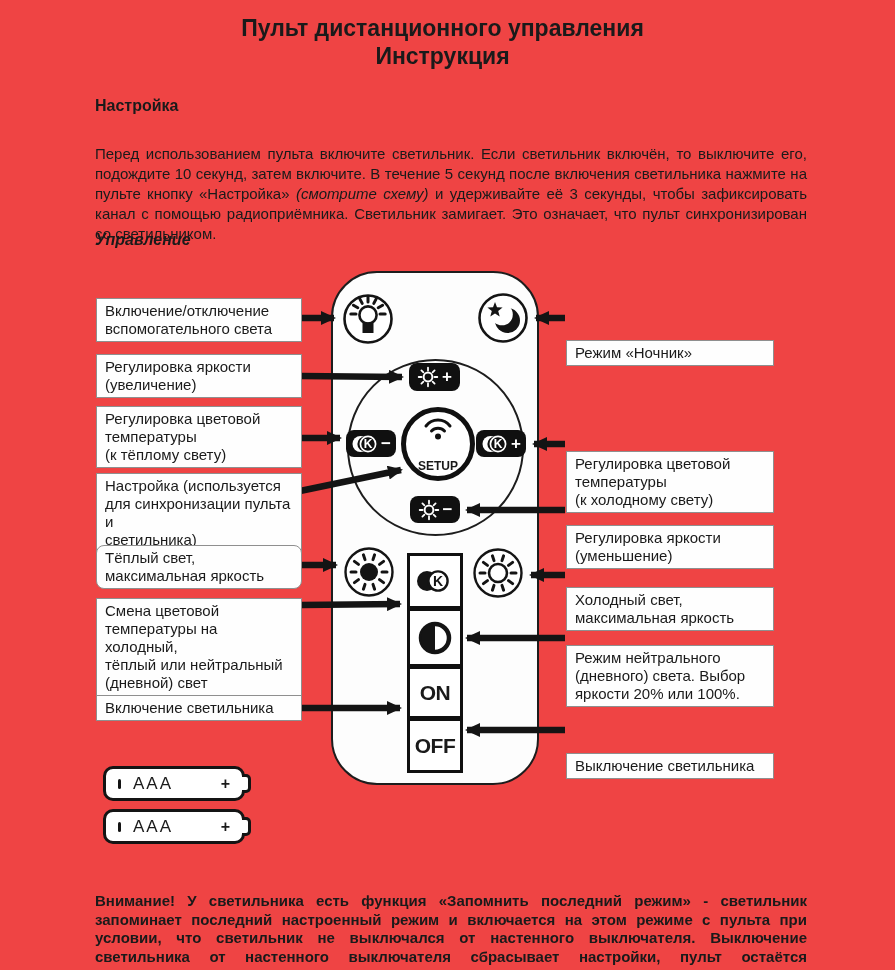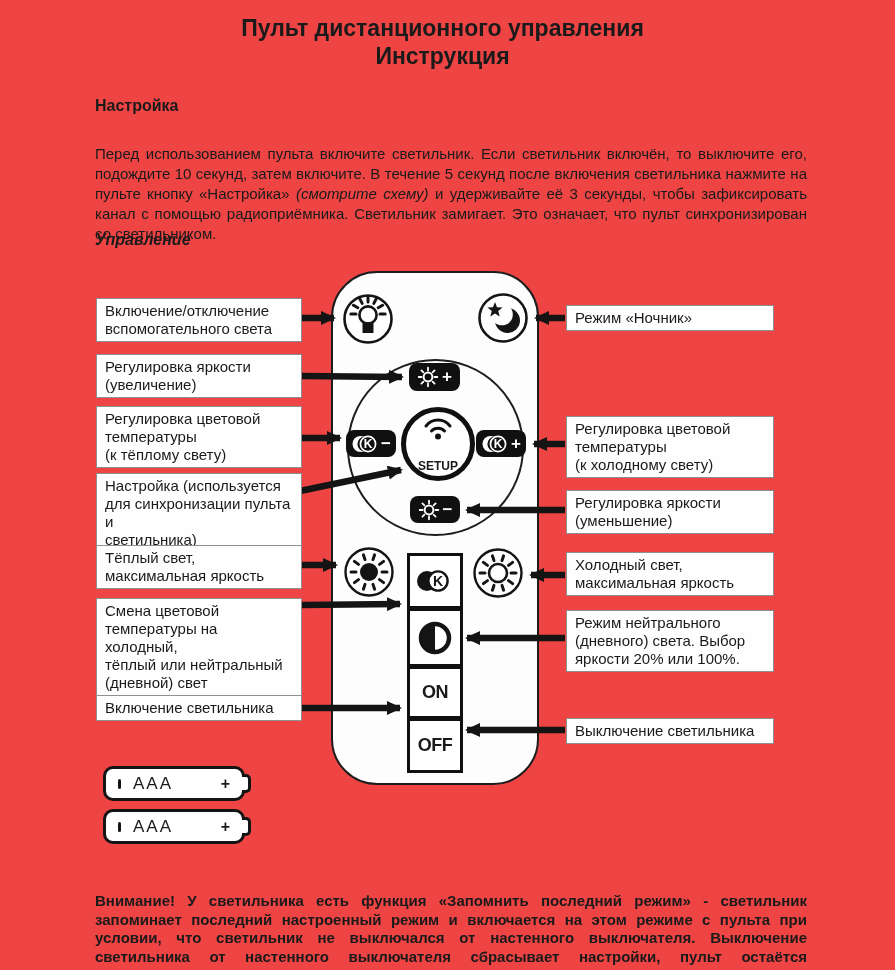--- a/index.html
+++ b/index.html
@@ -17,23 +17,23 @@
     line-height:20px;text-align:justify;}
   .body-para em{font-style:italic;}
   .warning-para{position:absolute;left:95px;top:877px;width:712px;font-size:15px;
     font-weight:bold;line-height:18.6px;text-align:justify;}
   .battery-caption{position:absolute;left:95px;top:846px;font-size:15px;}
 
   
   .callout{position:absolute;width:188px;background:#fefefe;border:1px solid #8f8f8f;
     padding:3px 8px;font-size:15px;line-height:18px;white-space:pre-line;}
   .lb{left:96px;}
-  .rb{left:566px;width:190px;}
+  .rb{left:566px;width:190px;margin-top:35px;}
   .lb1{top:298px;} .lb2{top:354px;} .lb3{top:406px;} .lb4{top:473px;}
-  .lb5{top:545px;} .lb6{top:598px;} .lb7{top:695px;}
+  .lb5{top:545px;border-radius:8px;} .lb6{top:598px;} .lb7{top:695px;}
   .rb1{top:305px;} .rb2{top:416px;} .rb3{top:490px;} .rb4{top:552px;}
   .rb5{top:610px;} .rb6{top:718px;}
 
   
   .remote-body{position:absolute;left:331px;top:271px;width:204px;height:510px;
     border:2px solid #1d1d1d;border-radius:46px;background:#fdfdfd;}
   .circle-btn{position:absolute;width:52px;height:52px;}
   .big-circle{position:absolute;left:347px;top:359px;width:173px;height:173px;
     border:2px solid #1d1d1d;border-radius:50%;}
   .setup-ring{position:absolute;left:401px;top:407px;width:64px;height:64px;
@@ -46,21 +46,21 @@
   .pill-up{left:409px;top:363px;width:51px;height:28px;}
   .pill-left{left:346px;top:430px;width:50px;height:27px;}
   .pill-right{left:476px;top:430px;width:50px;height:27px;}
   .pill-down{left:410px;top:496px;width:50px;height:27px;}
 
   .strip{position:absolute;left:407px;top:553px;width:50px;height:214px;
     border:3px solid #101010;background:#fff;display:grid;
     grid-template-rows:50px 58px 52px 1fr;}
   .strip-cell{display:flex;align-items:center;justify-content:center;}
   .strip-cell + .strip-cell{border-top:5px solid #101010;}
-  .onoff{font-size:18px;font-weight:bold;letter-spacing:-0.5px;}
+  .onoff{font-size:21px;font-weight:bold;letter-spacing:-0.5px;}
 
   
   .battery{position:absolute;left:103px;width:112px;height:29px;
     border:3px solid #141414;border-radius:10px;background:#fff;
     display:flex;align-items:center;padding:0 12px;}
   .bat1{top:766px;} .bat2{top:809px;}
   .bat-tick{width:3px;height:10px;background:#141414;border-radius:2px;}
   .bat-label{font-size:17px;letter-spacing:2px;margin-left:12px;}
   .bat-plus{margin-left:auto;font-size:16px;font-weight:bold;}
   .bat-bump{position:absolute;right:-9px;top:5px;width:6px;height:13px;

